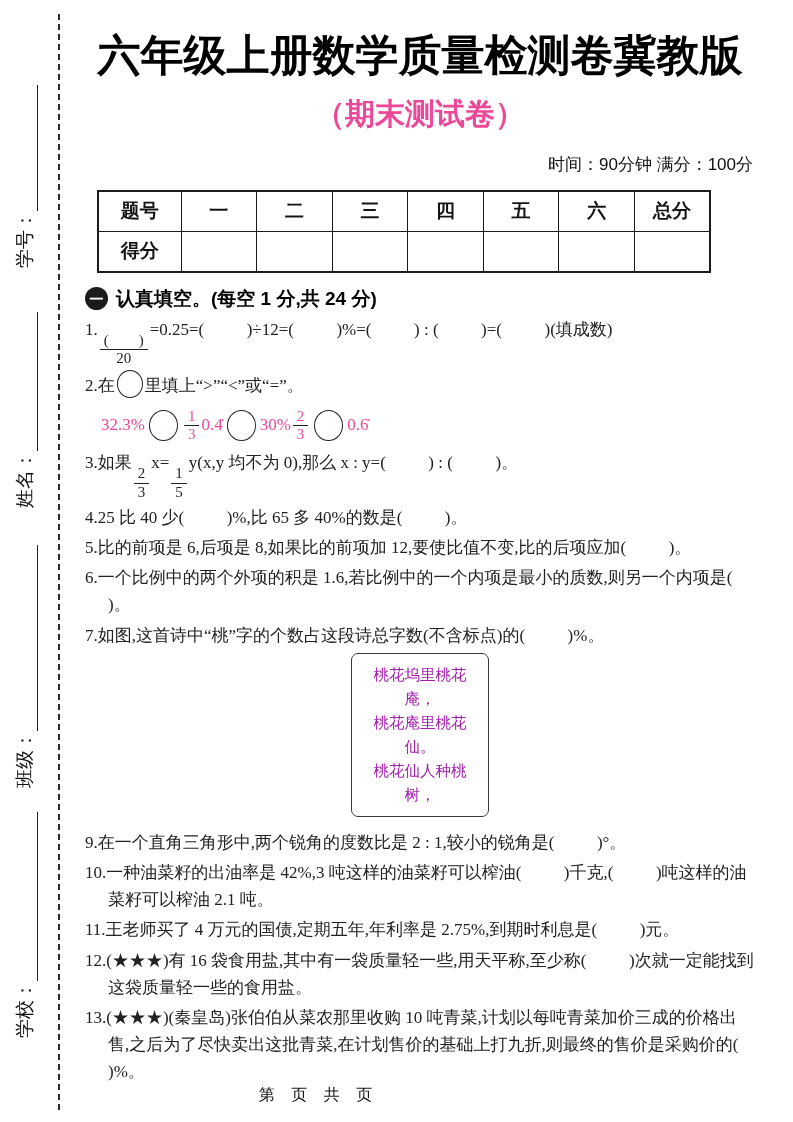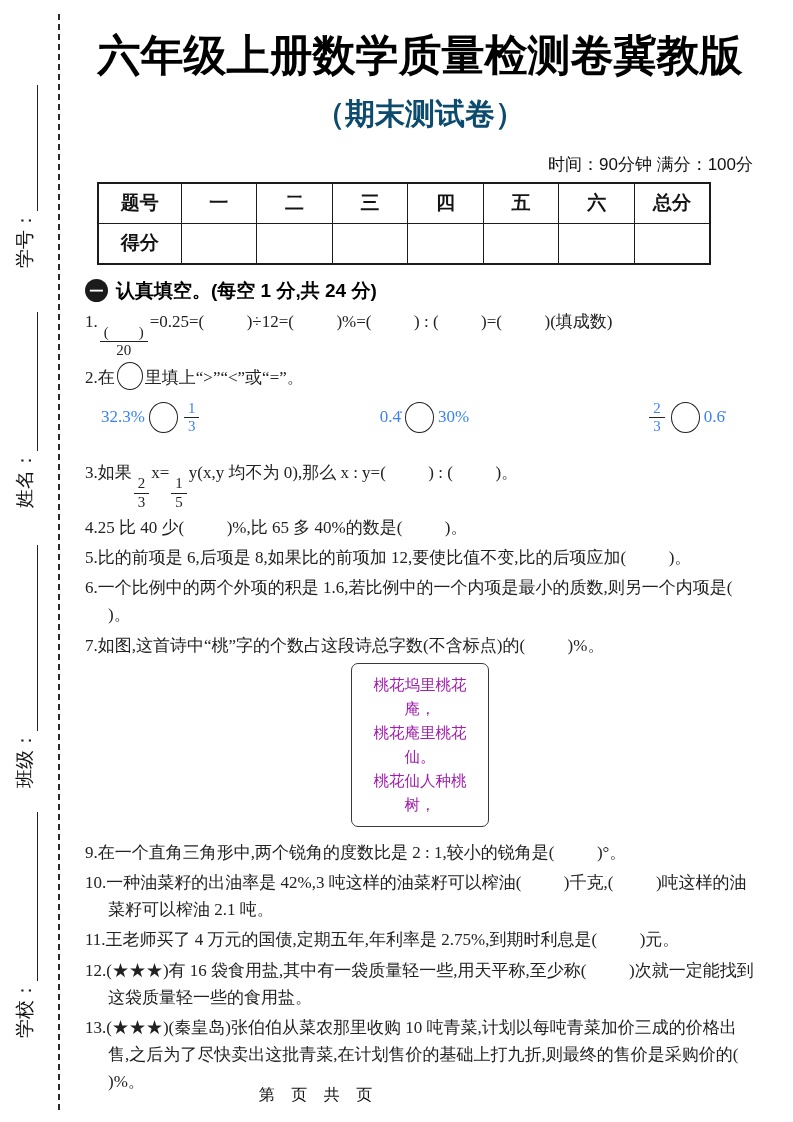--- a/index.html
+++ b/index.html
@@ -19,25 +19,25 @@
     font-size:19px; color:#111; white-space:nowrap;
   }
   .side-field .wline { flex:1 1 auto; height:100%; border-bottom:1.6px solid #222; min-width:90px; }
   
   .content { position:absolute; left:85px; top:0; width:670px; }
   .title {
     margin:30px 0 0; text-align:center; color:#000;
     font-family:"Liberation Sans", sans-serif; font-weight:700; font-size:43px; line-height:1.2;
   }
   .subtitle {
-    margin:12px 0 18px; text-align:center; color:#0c4a6e;
+    margin:12px 0 18px; text-align:center; color:#ec4899;
     font-family:"Liberation Sans", sans-serif; font-weight:900; font-size:30px;
   }
   .meta {
-    margin:16px 2px 6px 0; text-align:right; color:#111;
+    margin:16px 2px 14px 0; text-align:right; color:#111;
     font-family:"Liberation Sans", sans-serif; font-size:17px;
   }
   table.score { margin-left:12px; width:614px; border-collapse:collapse; border:2.5px solid #1c1c1c; table-layout:fixed; }
   table.score td {
     border:1.6px solid #1c1c1c; height:37px; text-align:center; vertical-align:middle;
     font-size:19px; font-weight:bold; color:#141414;
   }
   table.score td.label-cell { width:13%; }
   .sec-head {
     margin:13px 0 4px; display:flex; align-items:center; gap:8px; color:#000;
@@ -57,22 +57,22 @@
     vertical-align:-0.7em; line-height:1.15; font-size:0.88em; margin:0 2px; text-indent:0;
   }
   .frac .fnum { border-bottom:1.4px solid #222; padding:0 4px; }
   .frac .fden { padding:0 2px; }
   .circle {
     display:inline-block; width:27px; height:29px; border:1.6px solid #222;
     border-radius:50%; vertical-align:-9px; margin:0 4px; text-indent:0;
   }
   .circle.small { width:24px; height:26px; vertical-align:-7px; margin:0 2px; }
   .cmp-row {
-    display:flex; justify-content:space-between; align-items:center;
-    margin:8px 30px 24px 16px; font-size:17px; color:#3b82f6;
+    display:flex; justify-content:flex-start; align-items:center;
+    margin:8px 30px 6px 16px; font-size:17px; color:#ec4899;
   }
   .cmp-item { display:inline-flex; align-items:center; white-space:pre; }
   .poem-box {
     width:114px; margin:4px auto 12px; padding:9px 11px;
     border:1.6px solid #3a3a3a; border-radius:7px;
     text-align:center; font-size:15.5px; line-height:24px; color:#a21caf;
   }
   .footer {
     position:absolute; left:0; top:1085px; width:637px; text-align:center;
     font-family:"Liberation Sans", sans-serif; font-size:16px; letter-spacing:6px; color:#111;

